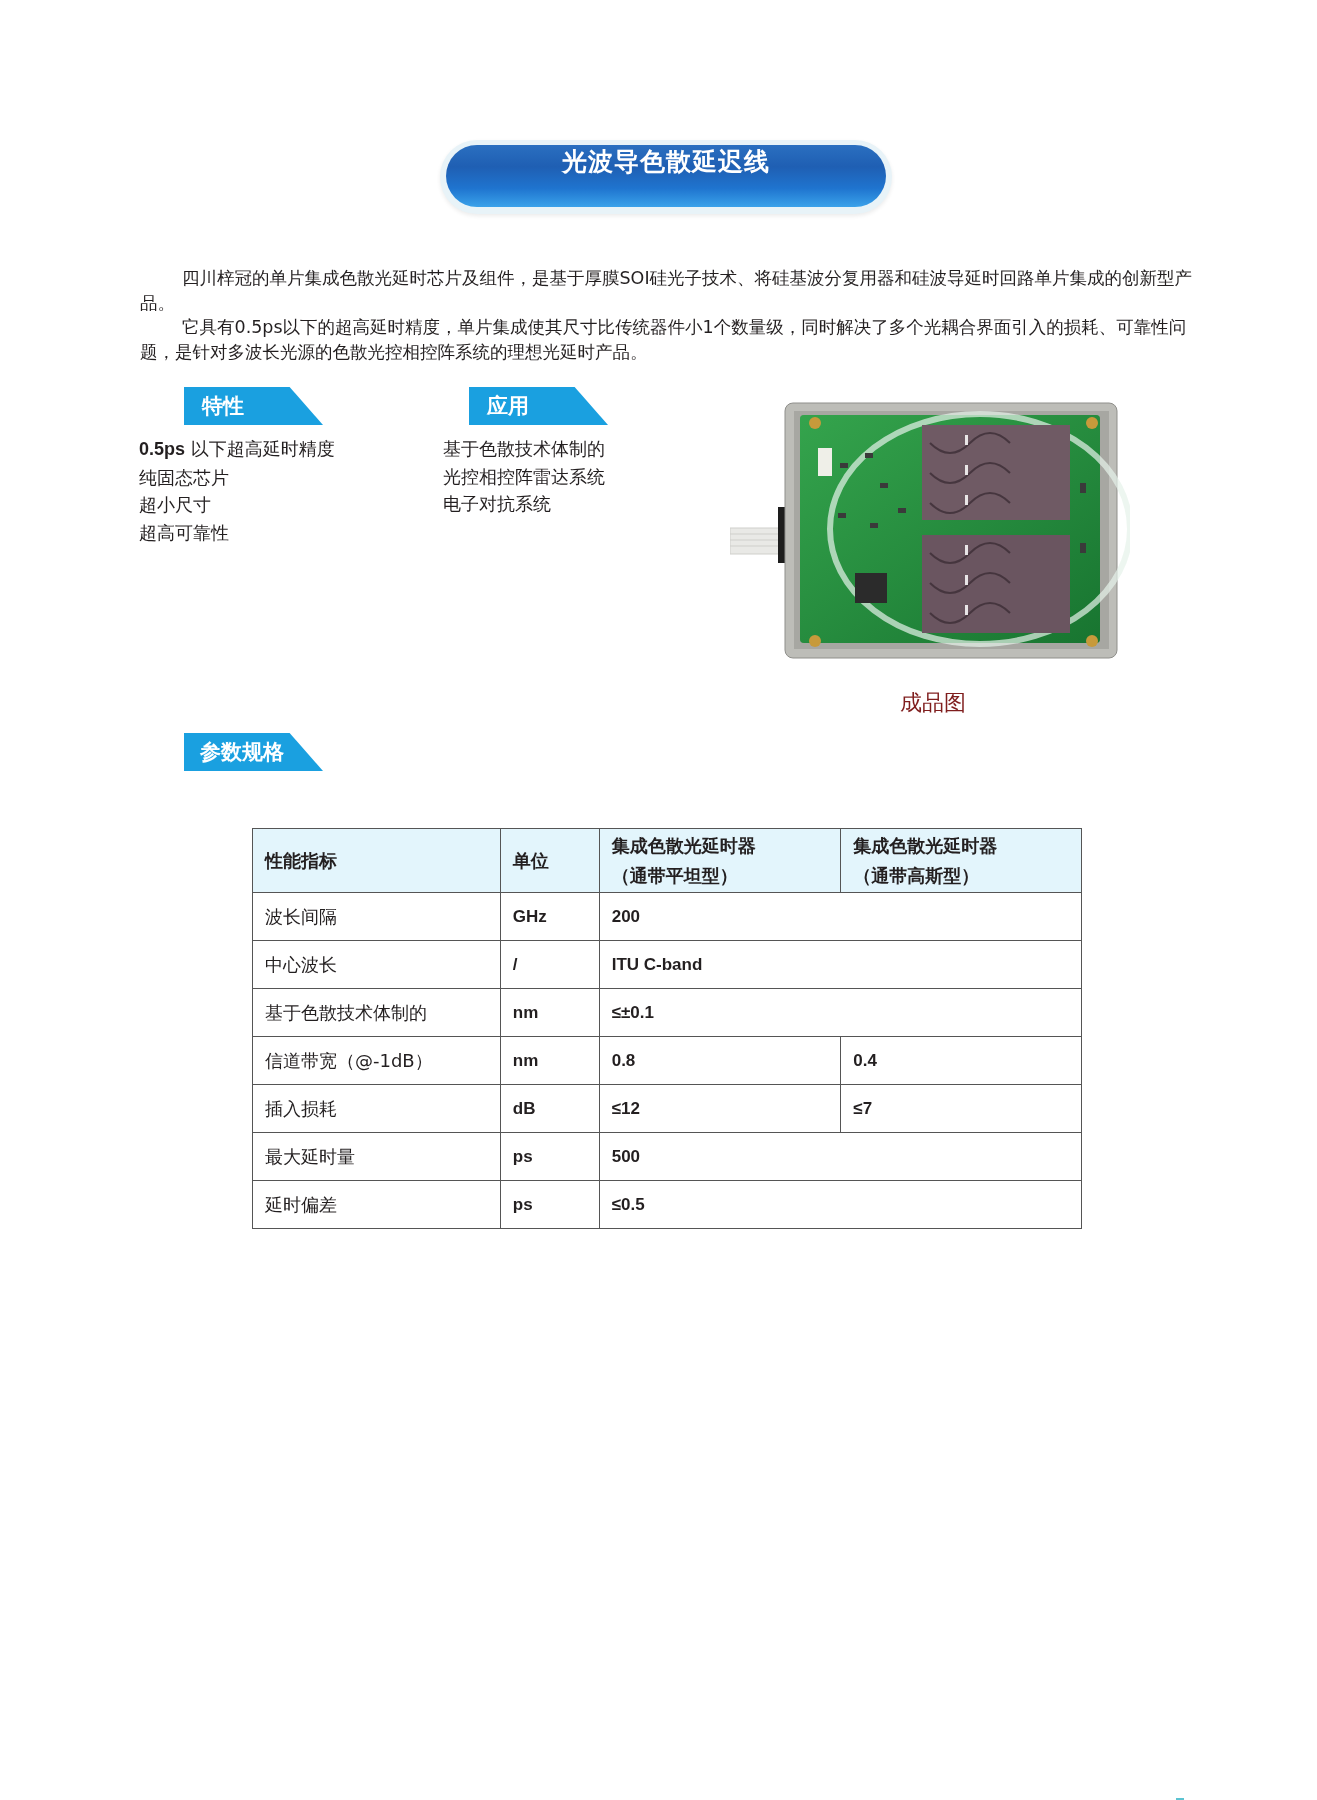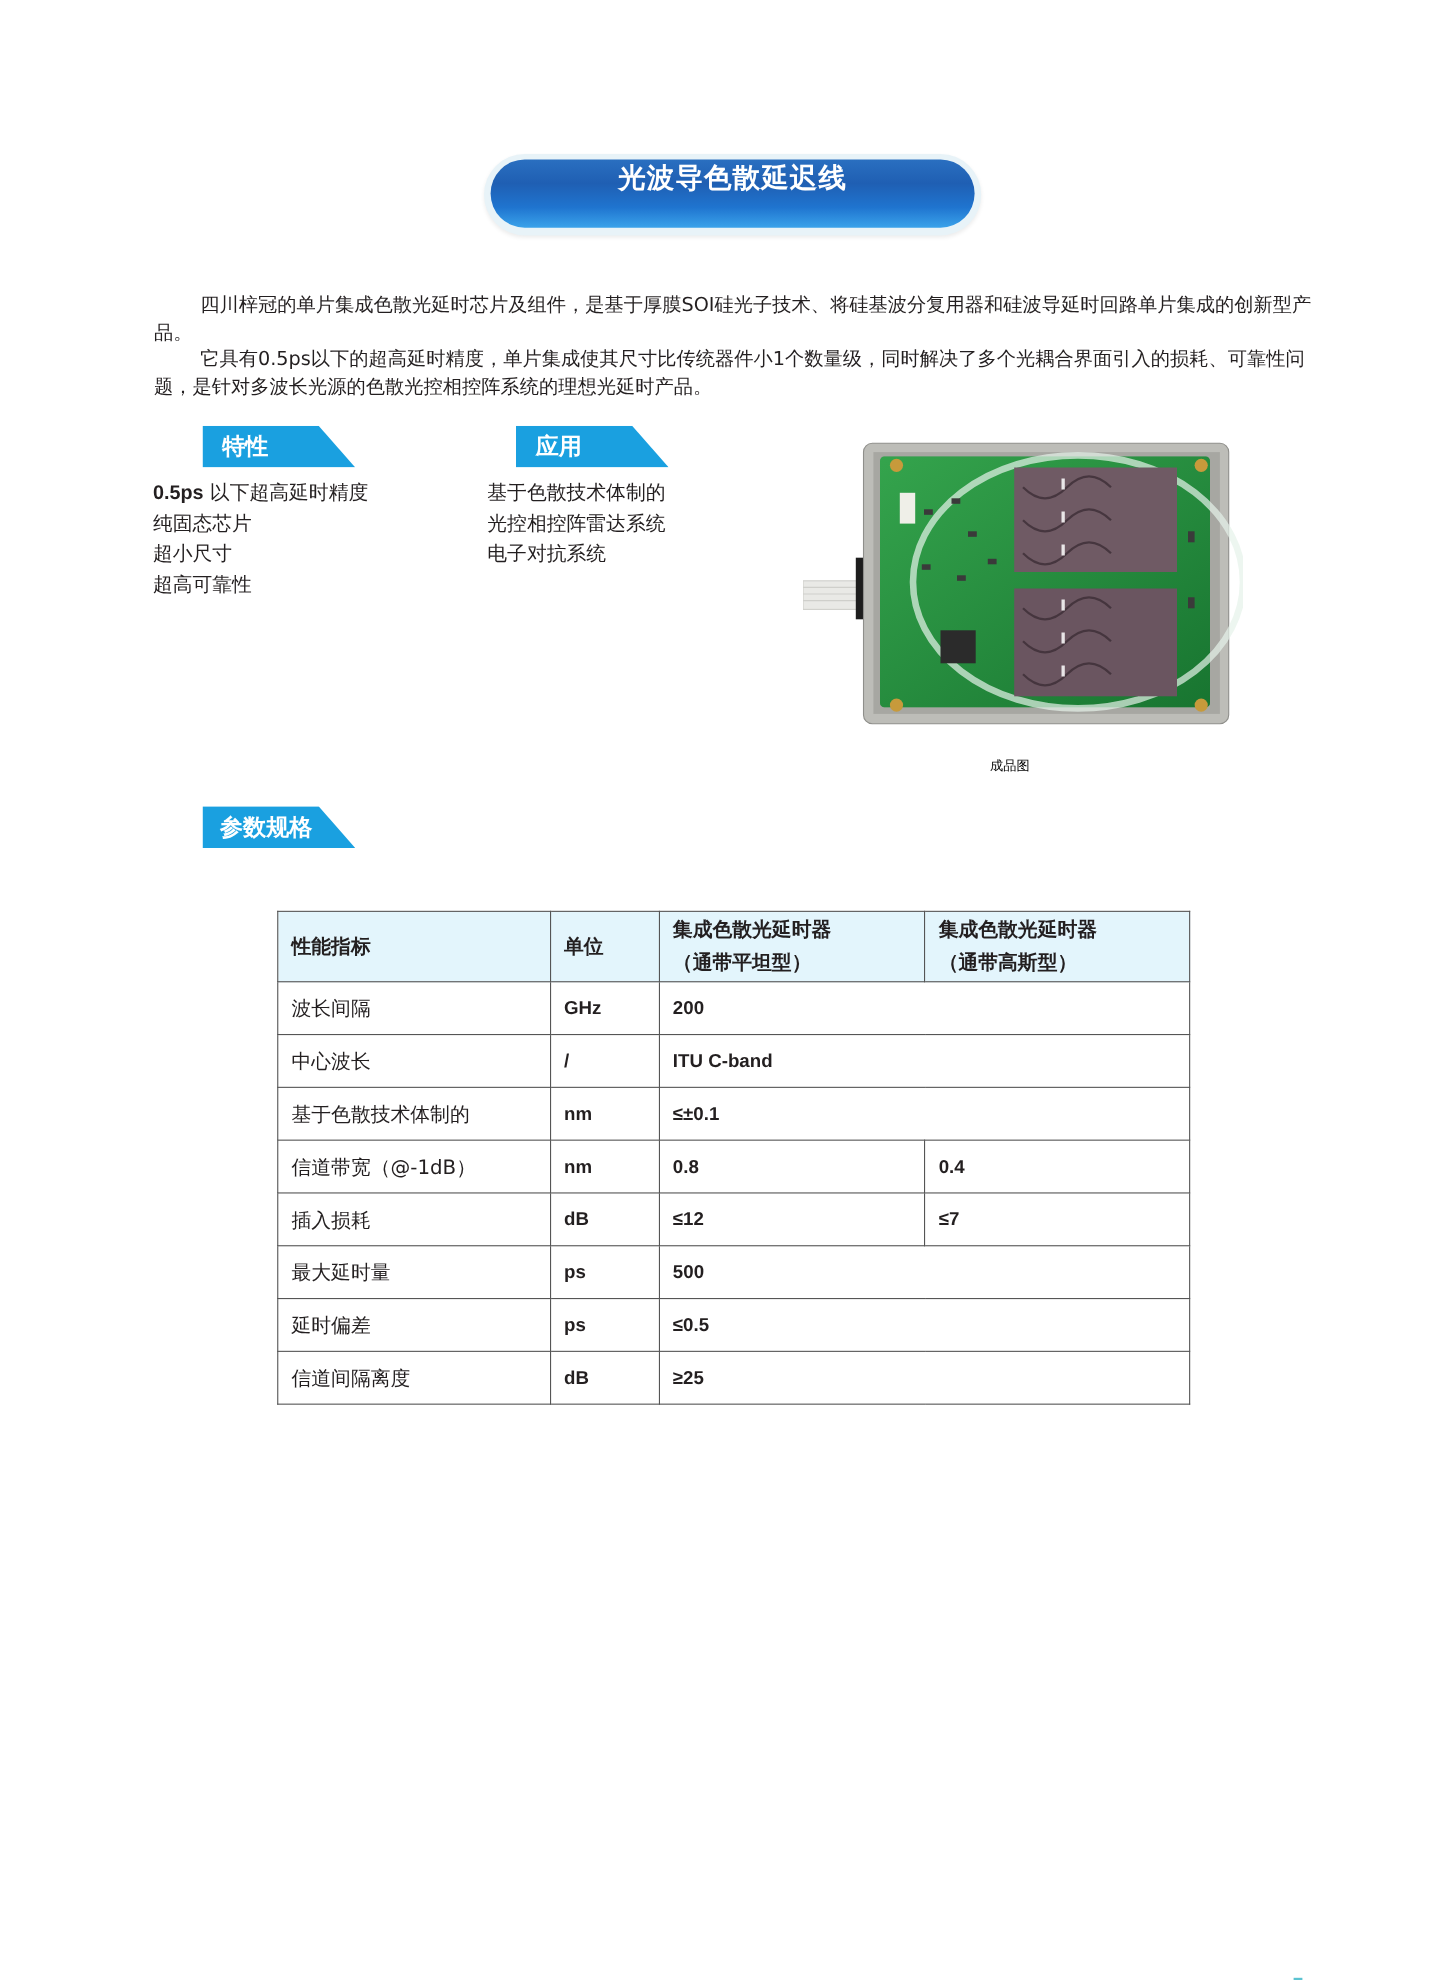--- a/index.html
+++ b/index.html
@@ -20,21 +20,21 @@
   .tab-features { left: 141px; top: 387px; width: 139px; }
   .tab-applications { left: 426px; top: 387px; width: 139px; }
   .tab-specs { left: 141px; top: 733px; width: 139px; padding-left: 16px; }
 
   .list { position: absolute; font-size: 18px; line-height: 27.5px; color: #231f20; }
   .list-features { left: 139px; top: 435px; }
   .list-applications { left: 443px; top: 435px; }
   .list b { font-weight: bold; font-family: "Liberation Sans", sans-serif; }
 
   .photo { position: absolute; left: 730px; top: 393px; width: 400px; height: 270px; }
-  .caption { position: absolute; left: 900px; top: 688px; font-size: 12px; color: #000000; }
+  .caption { position: absolute; left: 900px; top: 688px; font-size: 22px; color: #7f1d1d; }
 
   table.spec { position: absolute; left: 252px; top: 828px; width: 830px; border-collapse: collapse; font-size: 18px; }
   table.spec td, table.spec th { border: 1.5px solid #555; padding: 0 12px; text-align: left; vertical-align: middle; height: 48px; }
   table.spec th { background: #e3f5fc; font-weight: bold; height: 64px; line-height: 30px; font-size: 18px; }
   table.spec td.unit, table.spec td.val { font-family: "Liberation Sans", sans-serif; font-weight: bold; font-size: 17px; }
   .col1 { width: 248px; } .col2 { width: 99px; } .col3 { width: 242px; } .col4 { width: 241px; }
 
   .corner-mark { position: absolute; top: 1798px; height: 2px; background: #5bc3d1; }
 </style>
 </head>
@@ -177,21 +177,16 @@
     <tr>
       <td>最大延时量</td>
       <td class="unit">ps</td>
       <td class="val" colspan="2">500</td>
     </tr>
     <tr>
       <td>延时偏差</td>
       <td class="unit">ps</td>
       <td class="val" colspan="2">≤0.5</td>
     </tr>
-    <tr>
-      <td>信道间隔离度</td>
-      <td class="unit">dB</td>
-      <td class="val" colspan="2">≥25</td>
-    </tr>
   </tbody>
 </table>
 
 <div class="corner-mark" style="left:1176px;width:8px;"></div>
 
 </body></html>

